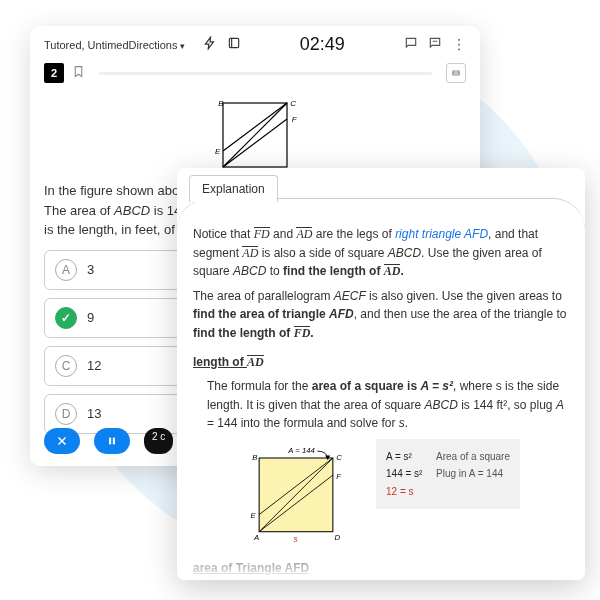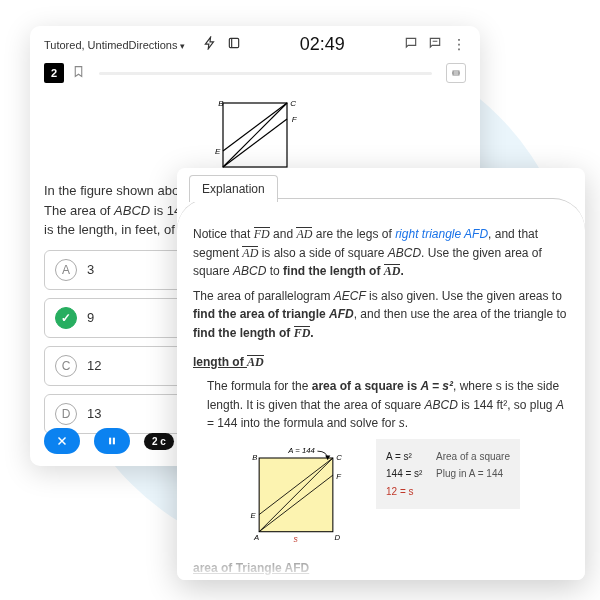--- a/index.html
+++ b/index.html
@@ -74,21 +74,21 @@
   .choice .bubble {
     width:22px; height:22px; border-radius:50%;
     border:1.5px solid #aaa; display:flex; align-items:center; justify-content:center;
     font-size:12px; color:#888; flex-shrink:0;
   }
   .choice.correct .bubble {
     background:#27ae60; border-color:#27ae60; color:#fff; font-weight:bold;
   }
   .q-footer {
     position:absolute; left:14px; bottom:12px;
-    display:flex; gap:14px; align-items:center;font-weight:bold;
+    display:flex; gap:14px; 
   }
   .pill {
     background:#0b82f0; color:#fff; width:36px; height:26px;
     border-radius:13px; display:flex; align-items:center; justify-content:center;
     font-size:13px;
   }
   .footer-dark {
     background:#111; color:#fff; border-radius:12px;
     padding:3px 8px; font-size:10px;
   }

